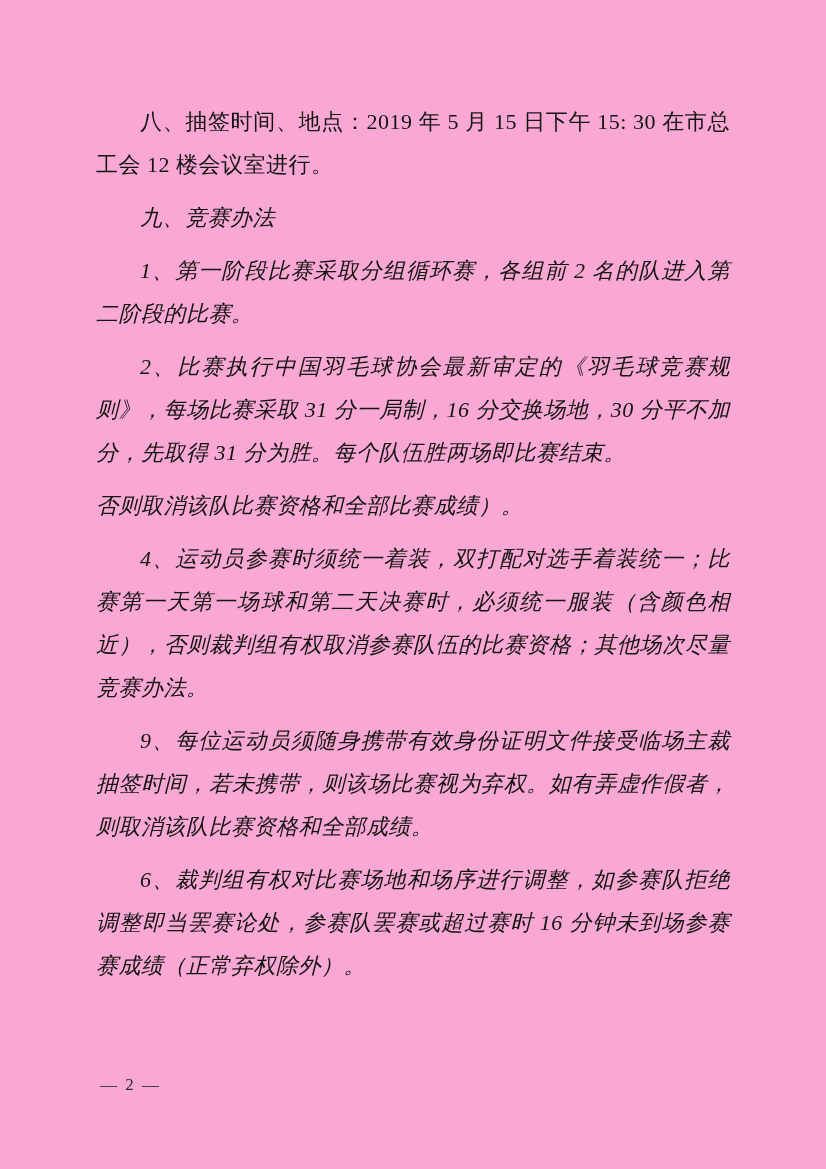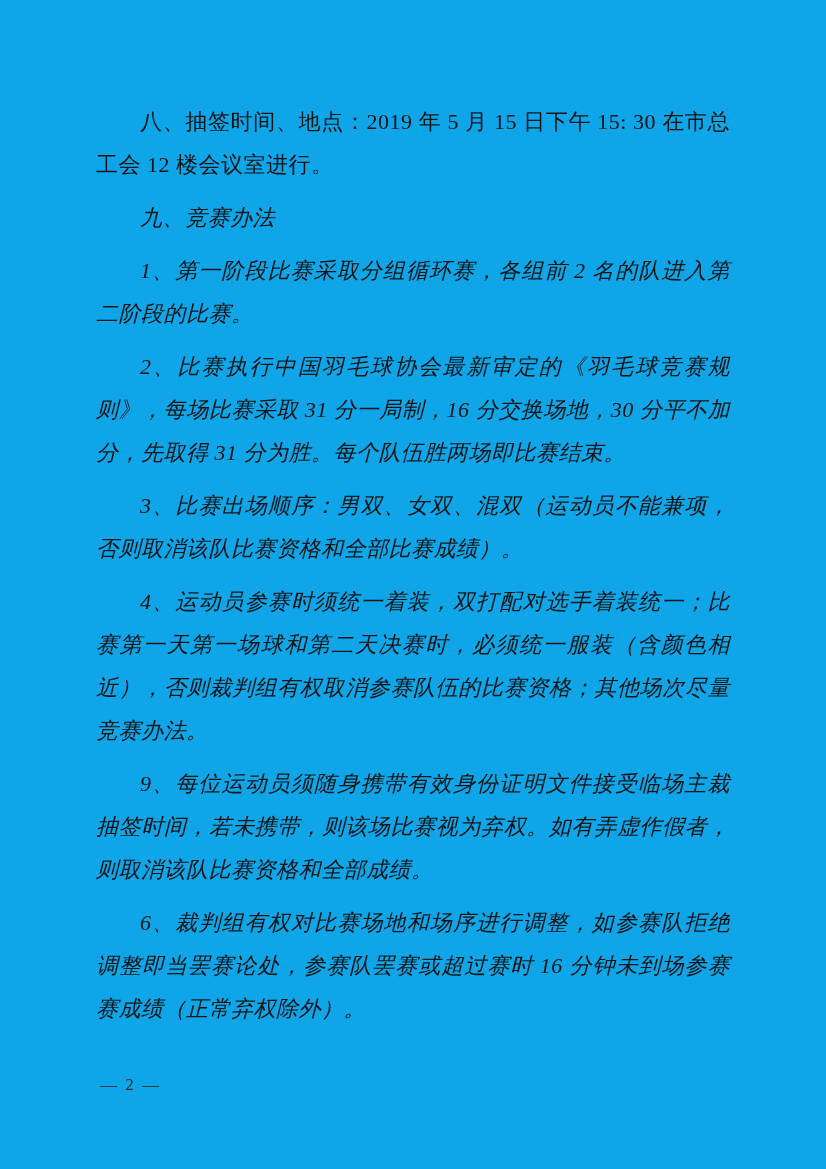--- a/index.html
+++ b/index.html
@@ -4,21 +4,21 @@
 <style>
   html, body {
     margin: 0;
     padding: 0;
     background: #ffffff;
   }
   .page {
     position: relative;
     width: 826px;
     height: 1169px;
-    background: #0ea5e9;
+    background: #f9a8d4;
     overflow: hidden;
     font-family: "Liberation Serif", "DejaVu Serif", serif;
     color: #141414;
   }
   .doc-content {
     position: absolute;
     left: 96px;
     top: 100px;
     width: 634px;
   }
@@ -71,21 +71,20 @@
       <div class="para">
         <div class="line first">1、第一阶段比赛采取分组循环赛，各组前 2 名的队进入第</div>
         <div class="line last">二阶段的比赛。</div>
       </div>
       <div class="para">
         <div class="line first">2、比赛执行中国羽毛球协会最新审定的《羽毛球竞赛规</div>
         <div class="line">则》，每场比赛采取 31 分一局制，16 分交换场地，30 分平不加</div>
         <div class="line last">分，先取得 31 分为胜。每个队伍胜两场即比赛结束。</div>
       </div>
       <div class="para">
-        <div class="line first">3、比赛出场顺序：男双、女双、混双（运动员不能兼项，</div>
         <div class="line last">否则取消该队比赛资格和全部比赛成绩）。</div>
       </div>
       <div class="para">
         <div class="line first">4、运动员参赛时须统一着装，双打配对选手着装统一；比</div>
         <div class="line">赛第一天第一场球和第二天决赛时，必须统一服装（含颜色相</div>
         <div class="line">近），否则裁判组有权取消参赛队伍的比赛资格；其他场次尽量</div>
         <div class="line last">竞赛办法。</div>
       </div>
       <div class="para">
         <div class="line first">9、每位运动员须随身携带有效身份证明文件接受临场主裁</div>

